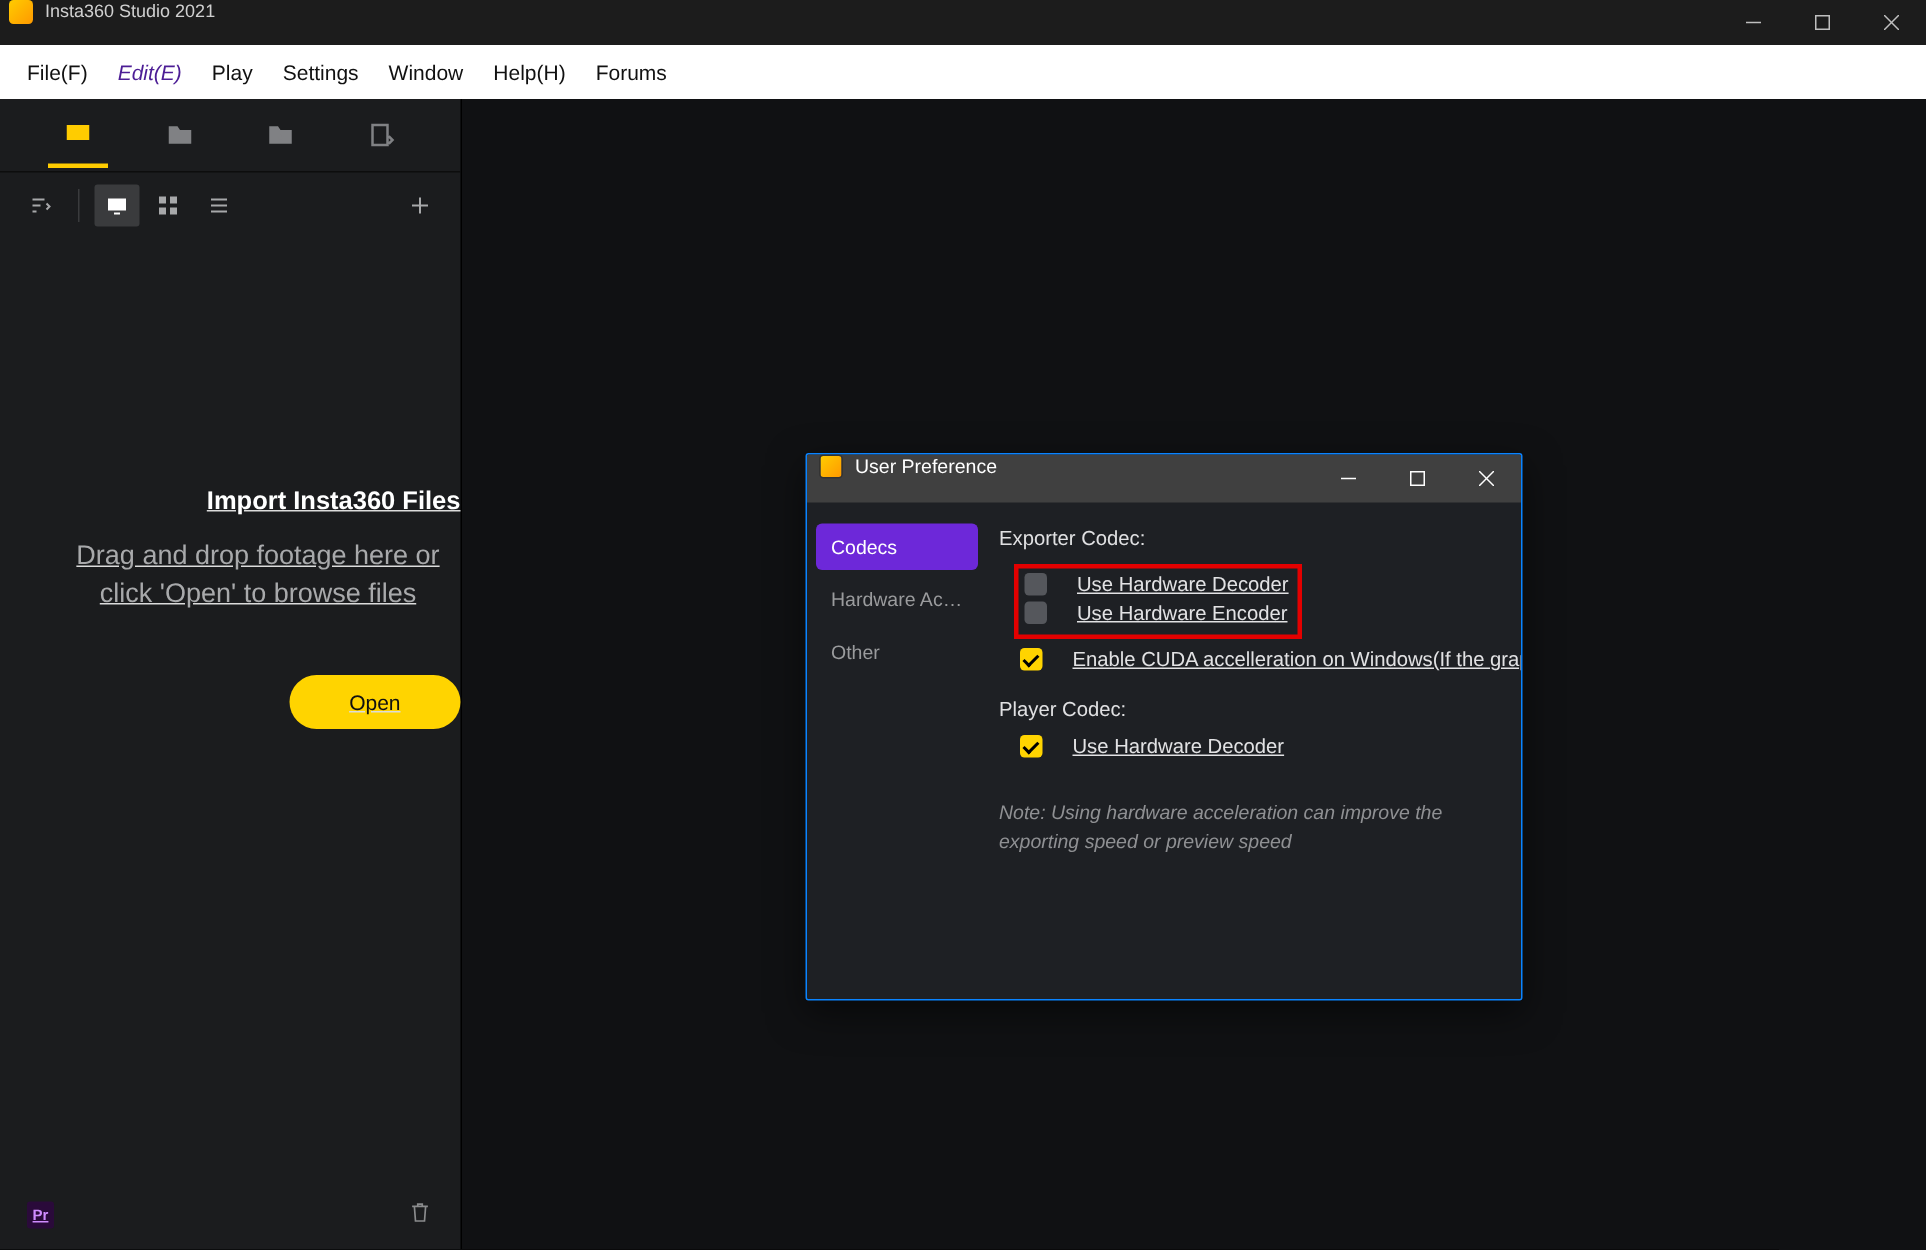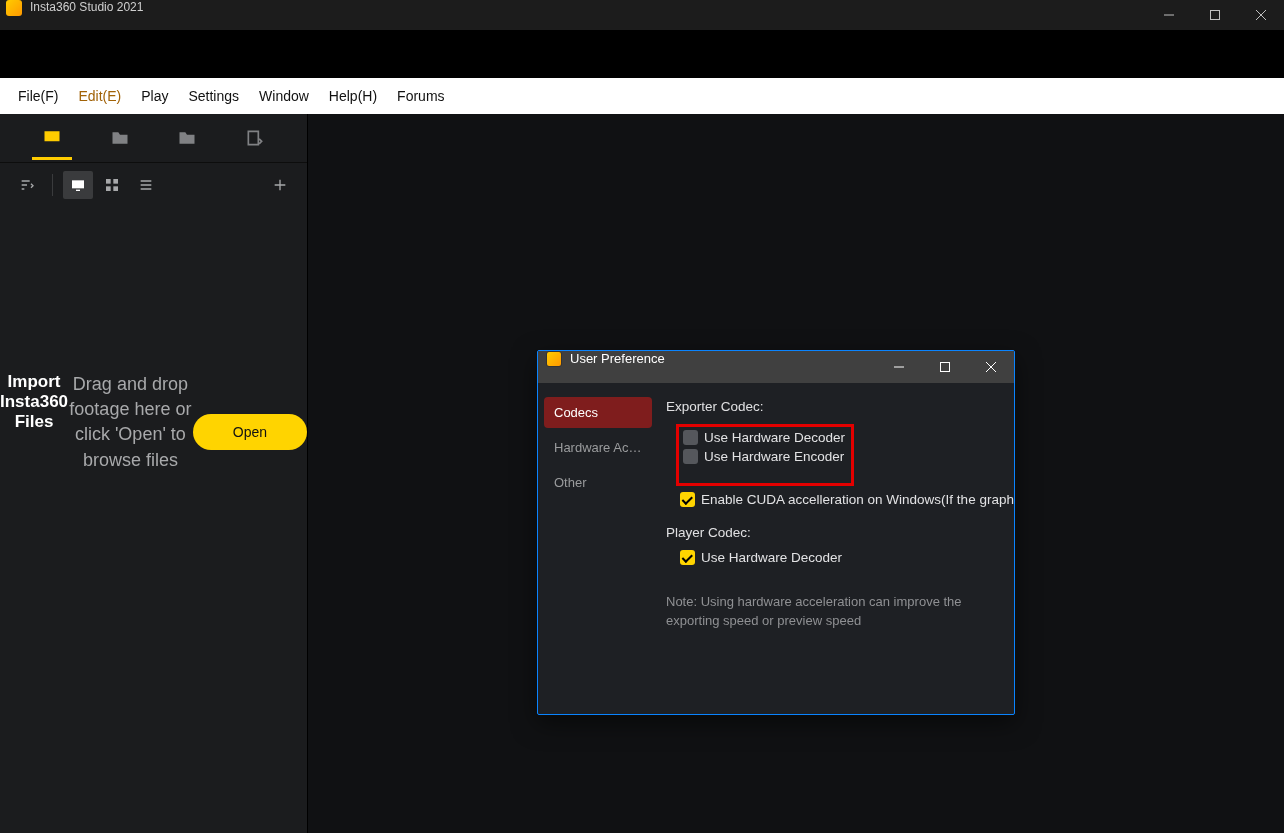--- a/index.html
+++ b/index.html
@@ -31,23 +31,22 @@
   
   .menubar {
     height: 36px;
     background: #ffffff;
     display: flex;
     align-items: center;
     padding-left: 18px;
     gap: 20px;
     font-size: 14px;
     color: #111;
-    margin-top: 48px;
-  }
-  .menubar .menu-item.disabled { color: #a16207; }
+  }
+  .menubar .menu-item.disabled { color: #4c1d95; font-style: italic; }
 
   
   .workspace {
     display: flex;
     height: calc(833px - 30px - 36px);
     background: #111214;
     position: relative;
   }
 
   
@@ -98,26 +97,27 @@
     border-radius: 2px;
   }
   .toolbar2 .tb-btn.active { background: #3a3b3d; color: #fff; }
   .toolbar2 .divider { width: 1px; height: 22px; background: #3a3b3d; margin: 0 6px; }
   .toolbar2 .spacer2 { flex: 1; }
   .toolbar2 svg { width: 16px; height: 16px; fill: currentColor; }
 
   .center-message {
     flex: 1;
     display: flex;
-    flex-direction: row;
-    align-items: flex-start;
+    flex-direction: column;
+    align-items: flex-end;
     justify-content: flex-start;
     padding-top: 165px;
     text-align: center;
     color: #dcdcdc;
+    text-decoration: underline;
   }
   .center-message h3 {
     font-size: 17px;
     font-weight: 700;
     margin-bottom: 14px;
     color: #ffffff;
   }
   .center-message p {
     font-size: 18px;
     line-height: 1.4;
@@ -204,38 +204,39 @@
   .side-item {
     padding: 8px 10px;
     font-size: 13px;
     color: #9a9b9d;
     border-radius: 4px;
     margin-bottom: 4px;
     white-space: nowrap;
     overflow: hidden;
     text-overflow: ellipsis;
   }
-  .side-item.active { background: #7f1d1d; color: #fff; }
+  .side-item.active { background: #6d28d9; color: #fff; }
 
   .dialog-main {
     flex: 1;
     padding: 16px 12px 16px 8px;
     font-size: 13.5px;
     color: #e6e6e8;
     overflow: hidden;
   }
   .group-title { margin-bottom: 10px; color: #e0e0e2; }
   .chk-row {
     display: flex;
     align-items: center;
-    gap: 6px;
+    gap: 20px;
     margin-left: 14px;
     margin-bottom: 8px;
     color: #e2e2e4;
     white-space: nowrap;
+    text-decoration: underline;
   }
   .chk {
     width: 15px; height: 15px;
     border-radius: 3px;
     background: #55575c;
     display: inline-flex;
     align-items: center; justify-content: center;
     flex-shrink: 0;
   }
   .chk.checked { background: #ffd400; }
@@ -245,30 +246,31 @@
     border-left: 2px solid #000;
     border-bottom: 2px solid #000;
     transform: rotate(-45deg) translateY(-1px);
   }
   .note {
     margin-top: 28px;
     color: #8f9093;
     line-height: 1.45;
     font-size: 13px;
     max-width: 310px;
+    font-style: italic;
   }
 
   .red-box {
     border: 3px solid #e40000;
     padding: 3px 6px 3px 4px;
     margin-left: 10px;
     display: inline-block;
   }
   .red-box .chk-row { margin-left: 0; margin-bottom: 4px; }
-  .red-box .chk-row:last-child { margin-bottom: 16px; }
+  .red-box .chk-row:last-child { margin-bottom: 4px; }
 
 </style>
 </head>
 <body>
 
 <div class="titlebar">
   <span class="app-icon"></span>
   <span>Insta360 Studio 2021</span>
   <span class="spacer"></span>
   <div class="win-btn">

